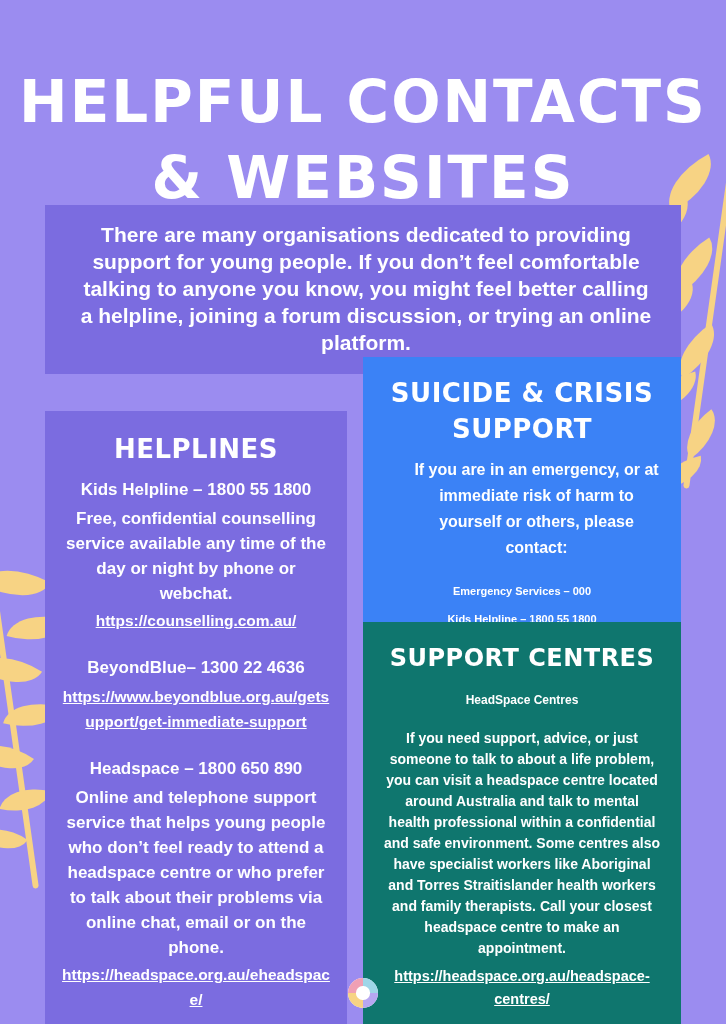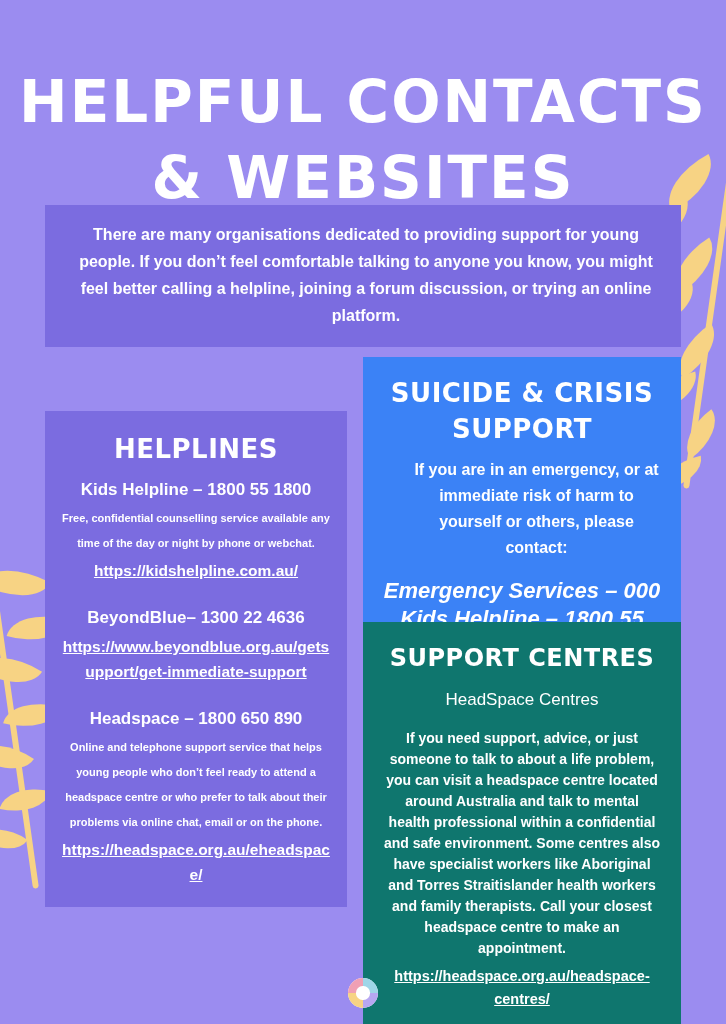--- a/index.html
+++ b/index.html
@@ -58,21 +58,21 @@
   .intro {
     position: absolute;
     left: 45px;
     top: 205px;
     width: 636px;
     background: #7b6ce0;
     color: #ffffff;
     padding: 16px 26px 18px 32px;
     box-sizing: border-box;
     text-align: center;
-    font-size: 16px;
+    font-size: 21px;
     line-height: 27px;
     font-weight: 600;
   }
 
   
   .col-left {
     position: absolute;
     left: 45px;
     top: 369px;
     width: 302px;
@@ -121,21 +121,21 @@
     margin-bottom: 22px;
   }
   .entry:last-child { margin-bottom: 0; }
   .entry-name {
     font-size: 17px;
     font-weight: bold;
     line-height: 26px;
     margin-bottom: 3px;
   }
   .entry-desc {
-    font-size: 11px;
+    font-size: 17px;
     line-height: 25px;
     font-weight: 600;
   }
   .link {
     display: block;
     font-size: 15.5px;
     line-height: 25px;
     font-weight: 600;
     color: #ffffff;
     text-decoration: underline;
@@ -143,28 +143,27 @@
     margin-top: 2px;
   }
   .crisis-lead {
     font-size: 16px;
     line-height: 26px;
     font-weight: 600;
     margin-bottom: 16px;
     margin-left: 29px;
   }
   .crisis-item {
-    font-size: 22px;
+    font-size: 11px;
     font-weight: bold;
     line-height: 28px;
-    font-style: italic;
   }
   .centre-sub {
-    font-size: 17px;
-    font-weight: normal;
+    font-size: 12px;
+    font-weight: bold;
     line-height: 28px;
     margin: 6px 0 14px 0;
   }
   .centre-body {
     font-size: 14px;
     line-height: 21px;
     font-weight: 600;
   }
   .link-small {
     display: block;
@@ -242,21 +241,21 @@
   <div class="intro">
     <span>There are many organisations dedicated to providing support for young people. If you don’t feel comfortable talking to anyone you know, you might feel better calling a helpline, joining a forum discussion, or trying an online platform.</span>
   </div>
 
   <div class="col-left">
     <div class="sec-title">HELPLINES</div>
 
     <div class="entry">
       <div class="entry-name">Kids Helpline – 1800 55 1800</div>
       <div class="entry-desc">Free, confidential counselling service available any time of the day or night by phone or webchat.</div>
-      <a class="link" href="#">https://kidshelpline.com.au/</a>
+      <a class="link" href="#">https://counselling.com.au/</a>
     </div>
 
     <div class="entry">
       <div class="entry-name">BeyondBlue– 1300 22 4636</div>
       <a class="link" href="#">https://www.beyondblue.org.au/getsupport/get-immediate-support</a>
     </div>
 
     <div class="entry">
       <div class="entry-name">Headspace – 1800 650 890</div>
       <div class="entry-desc">Online and telephone support service that helps young people who don’t feel ready to attend a headspace centre or who prefer to talk about their problems via online chat, email or on the phone.</div>

